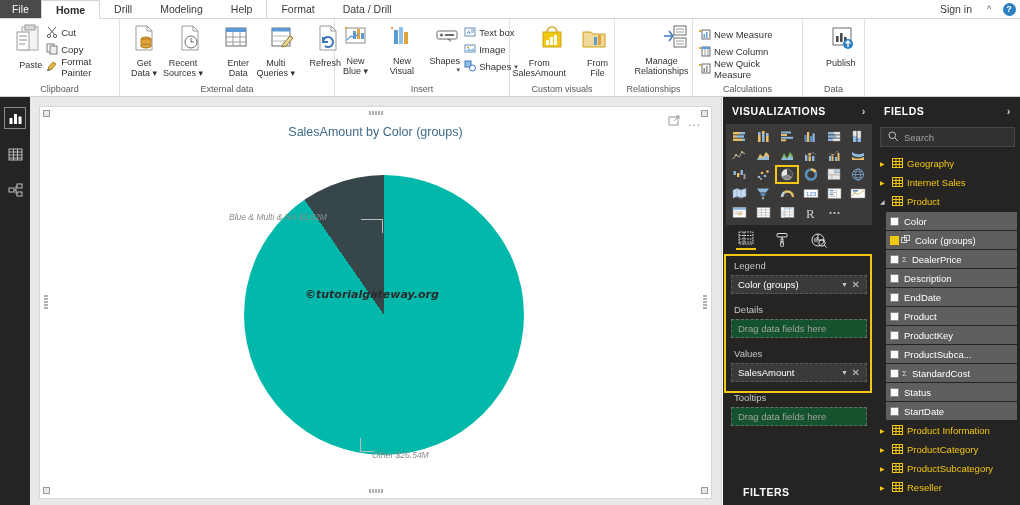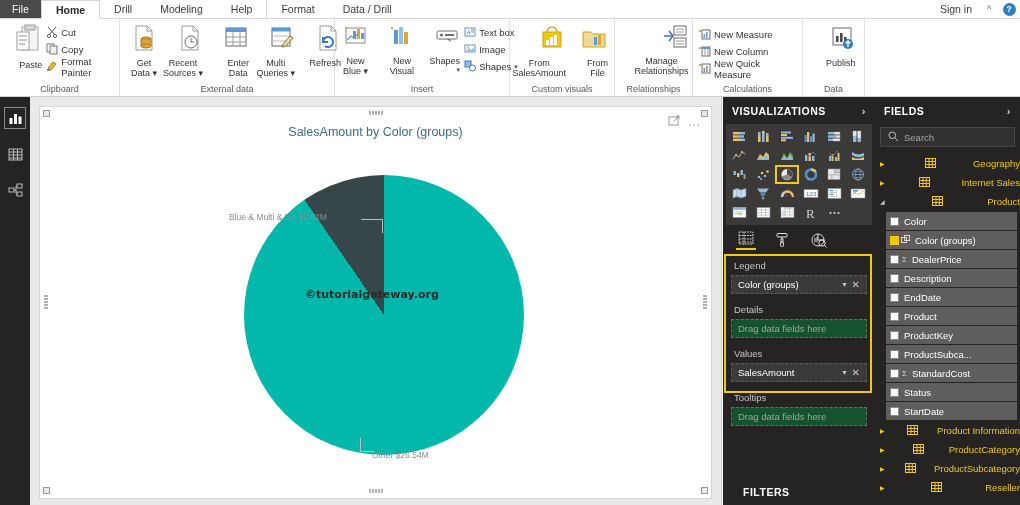--- a/index.html
+++ b/index.html
@@ -136,21 +136,21 @@
 
   .visual-title {
     position: absolute; top: 16px; left: 0; width: 100%;
     text-align: center; font-size: 12.5px; color: #3f6b8a;
   }
   .visual-header-btns {
     position: absolute; top: 4px; right: 8px; display: flex; gap: 7px; align-items: center;
   }
   .ellipsis-btn { color: #9a9a9a; font-size: 12px; letter-spacing: 1px; line-height: 10px; }
 
-  .pie-area { position: absolute; top: 48px; left: 0; width: 667px; height: 330px; }
+  .pie-area { position: absolute; top: 48px; left: 0; width: 667px; height: 330px; font-style: italic; }
   .pie {
     position: absolute; left: 202px; top: 18px; width: 280px; height: 280px;
     border-radius: 50%;
   }
   .lbl-top {
     position: absolute; left: 187px; top: 55px; font-size: 8.5px; color: #8c8c8c;
     white-space: nowrap;
   }
   .lbl-bottom {
     position: absolute; left: 330px; top: 293px; font-size: 8.5px; color: #8c8c8c;
@@ -217,21 +217,21 @@
     background: #252423;
   }
   .searchbox {
     margin: 3px 5px; height: 20px; background: #323130; border: 1px solid #484644;
     display: flex; align-items: center; gap: 5px; padding: 0 7px;
     font-size: 9.5px; color: #a3a2a1;
   }
   .fieldlist { padding: 4px 0 0 0; }
   .tbl-row {
     display: flex; align-items: center; gap: 4px; height: 19px;
-    padding-left: 5px; font-size: 9.5px; color: #f2c811; justify-content: space-between;
+    padding-left: 5px; font-size: 9.5px; color: #f2c811;
   }
   .tri { color: #f2c811; font-size: 6px; width: 8px; }
   .tri.down { color: #c8c6c4; }
   .fld-row {
     display: flex; align-items: center; gap: 5px; height: 18px;
     margin: 1px 3px 1px 11px; background: #605e5c; padding-left: 18px;
     font-size: 9.5px; color: #ffffff;
   }
   .chk {
     width: 9px; height: 9px; background: #ffffff; border: 1px solid #8a8886;

